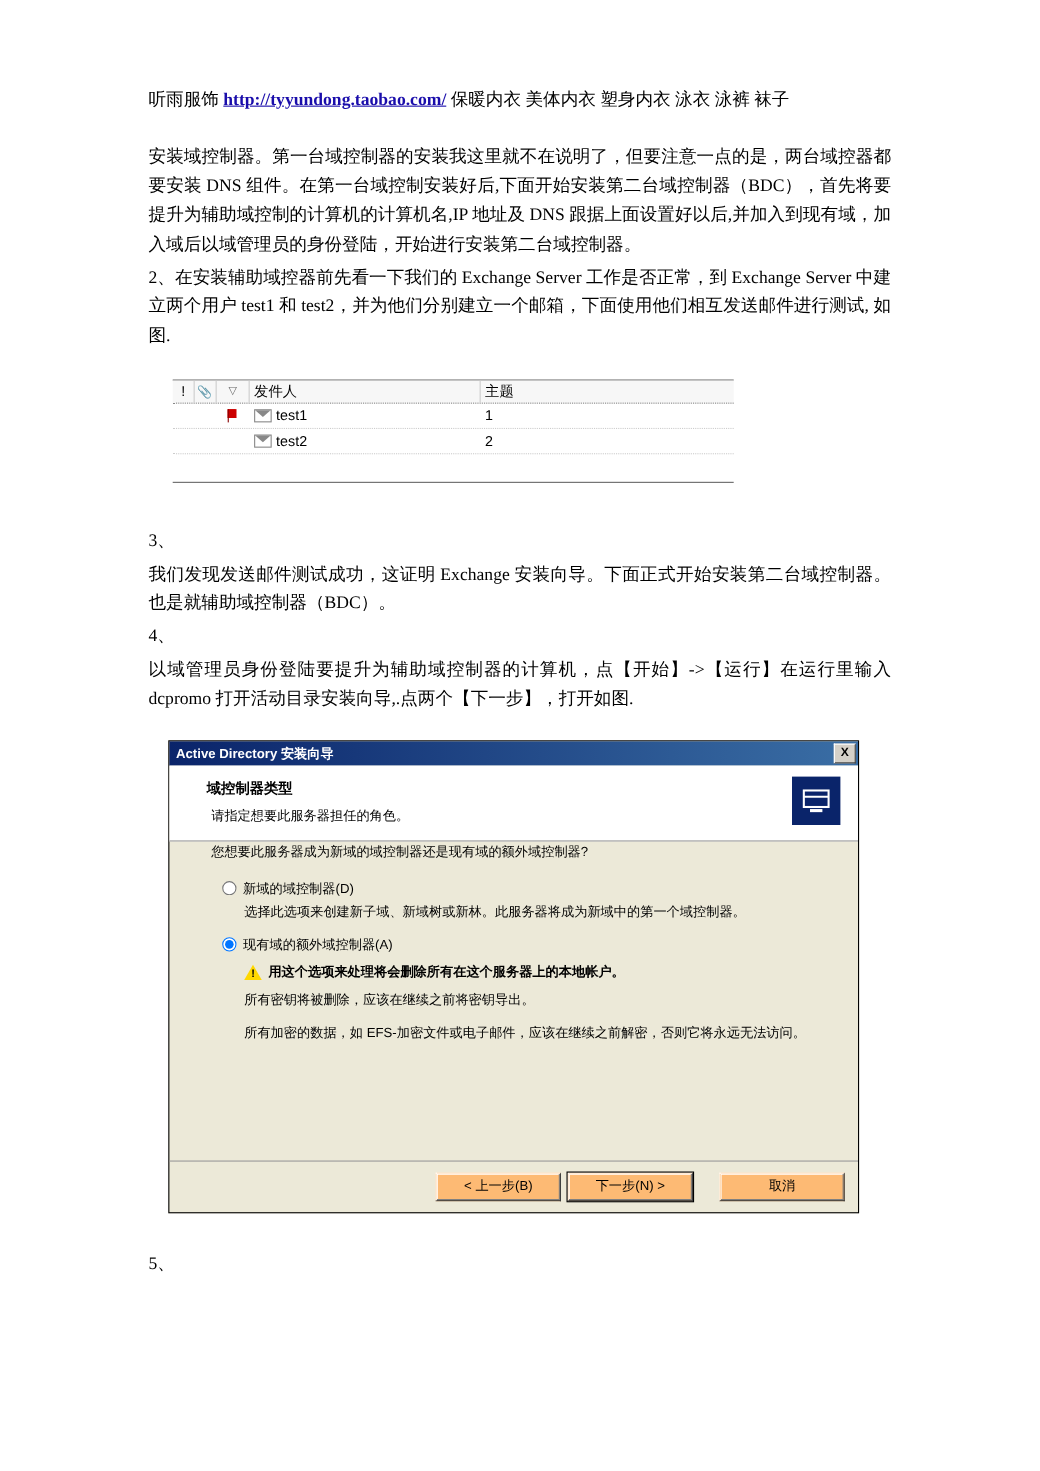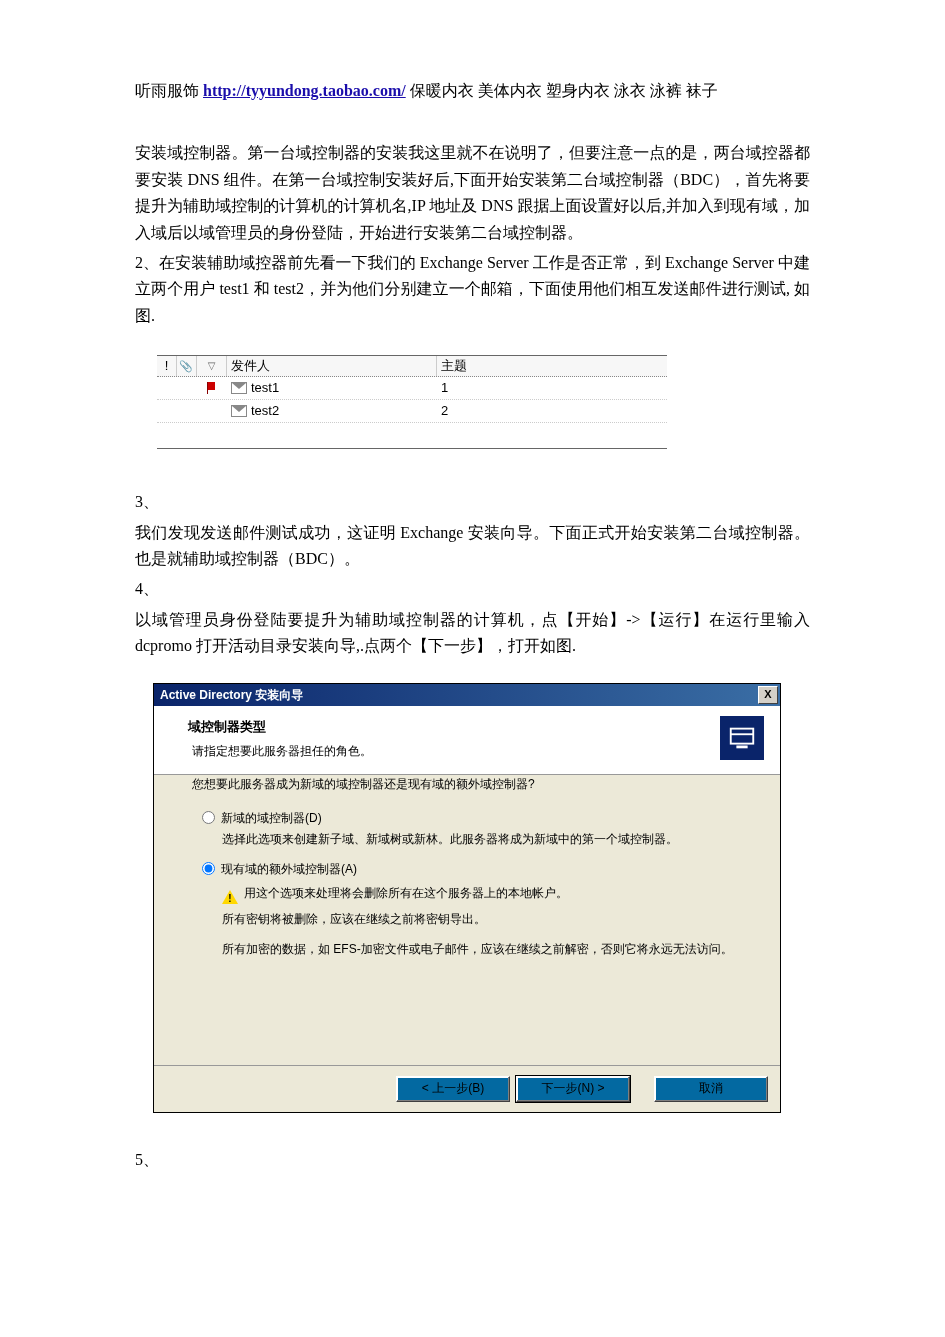--- a/index.html
+++ b/index.html
@@ -20,21 +20,21 @@
   }
   .header-line {
     font-size: 16px;
   }
   .header-link {
     color: #1a0dab;
     text-decoration: underline;
     font-weight: bold;
   }
   .body-text {
-    margin-top: 36px;
+    margin-top: 26px;
     font-size: 16px;
     text-align: justify;
   }
   .body-text p { margin: 0 0 4px 0; }
 
   
   .mail-fig {
     margin: 26px 0 10px 22px;
     width: 510px;
     height: 92px;
@@ -160,21 +160,21 @@
   .wiz-body {
     padding: 0 30px 10px 38px;
     min-height: 280px;
     font-size: 12px;
   }
   .wiz-q { margin-bottom: 14px; }
   .radio-row { display: flex; align-items: flex-start; margin: 6px 0 2px 10px; }
   .radio-row input { margin: 2px 6px 0 0; }
   .radio-label { font-size: 12px; }
   .radio-desc { margin: 2px 0 12px 30px; font-size: 12px; line-height: 1.5; }
-  .warn-row { display:flex; align-items:flex-end; margin: 4px 0 6px 30px;}
+  .warn-row { display:flex; align-items:center; margin: 4px 0 6px 30px; font-weight: bold;}
   .warn-icon {
     width: 16px; height: 14px; margin-right: 6px; flex-shrink:0;
     position: relative;
   }
   .warn-icon::before {
     content:""; position:absolute; left:0; bottom:0;
     border-left: 8px solid transparent;
     border-right: 8px solid transparent;
     border-bottom: 14px solid #ffd800;
   }
@@ -185,21 +185,21 @@
   .wiz-footer {
     border-top: 1px solid #999;
     padding: 10px 12px;
     display: flex;
     justify-content: flex-end;
     gap: 6px;
   }
   .wiz-btn {
     min-width: 96px;
     height: 24px;
-    background: #0369a1;
+    background: #fdba74;
     border: 1px solid #fff;
     border-right-color: #404040;
     border-bottom-color: #404040;
     font-size: 12px;
     display:flex; align-items:center; justify-content:center;
     padding: 0 8px;
     box-shadow: inset -1px -1px 0 #808080, inset 1px 1px 0 #fff;
   }
   .wiz-btn.default { outline: 1px solid #000; }
   .wiz-gap { width: 12px; }

